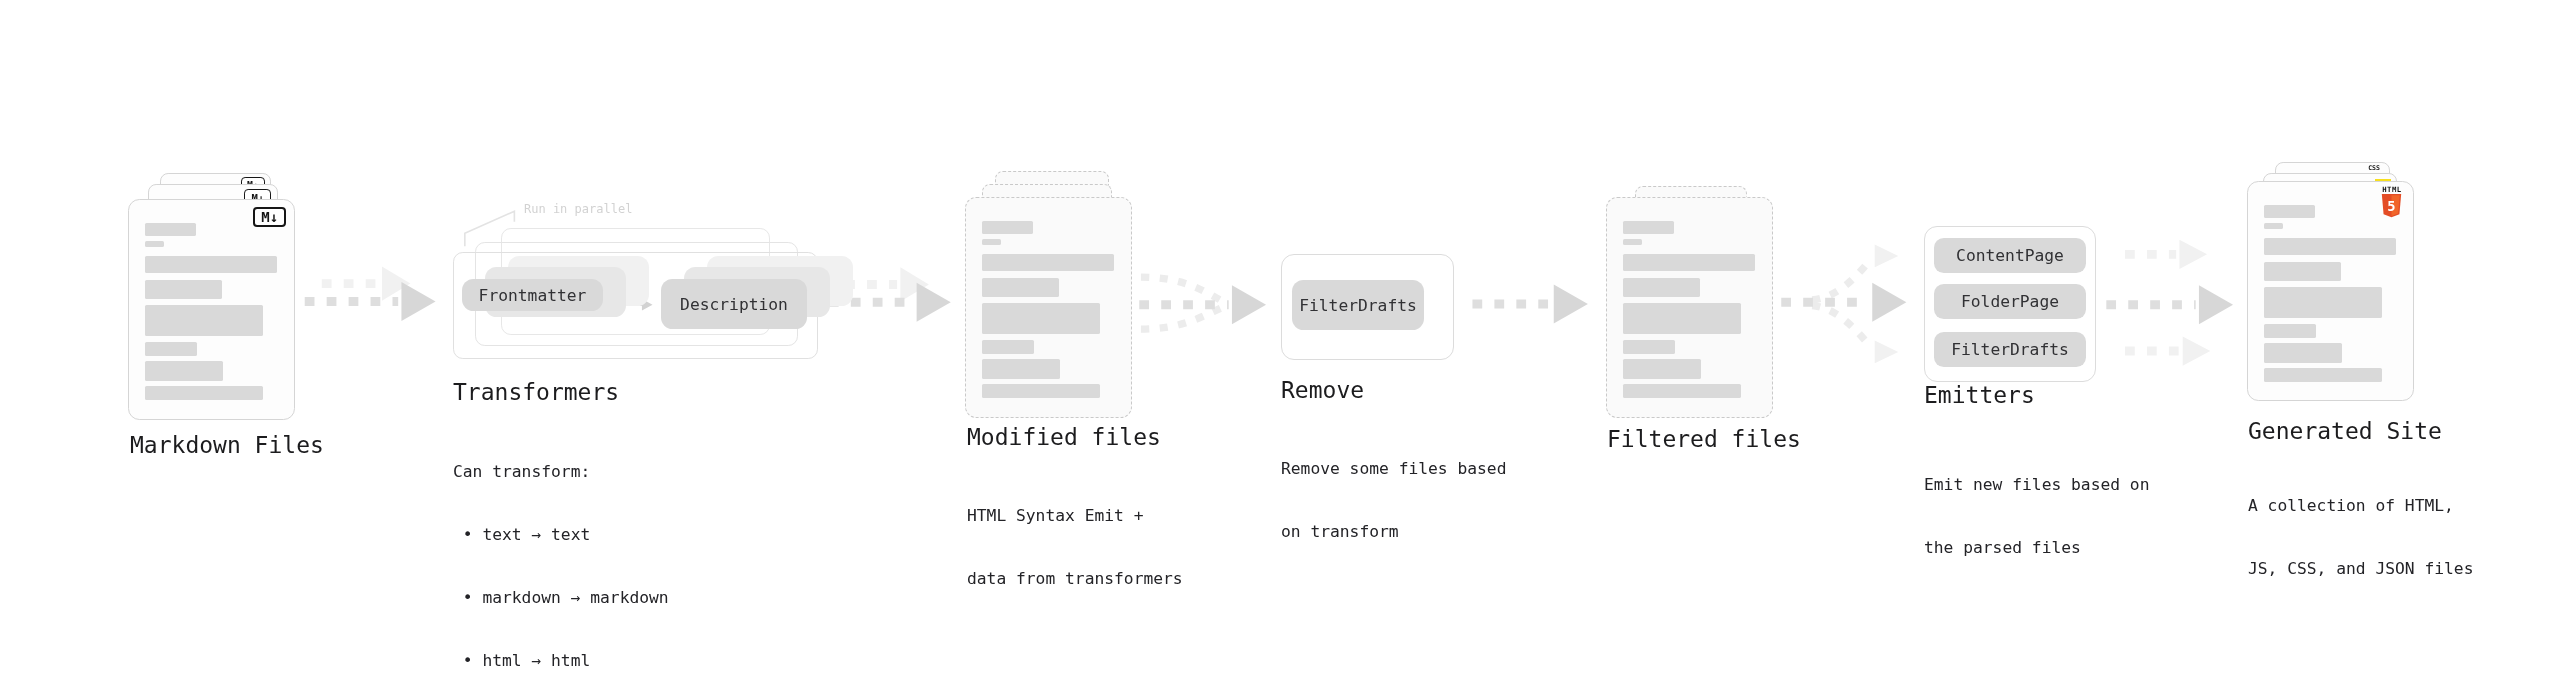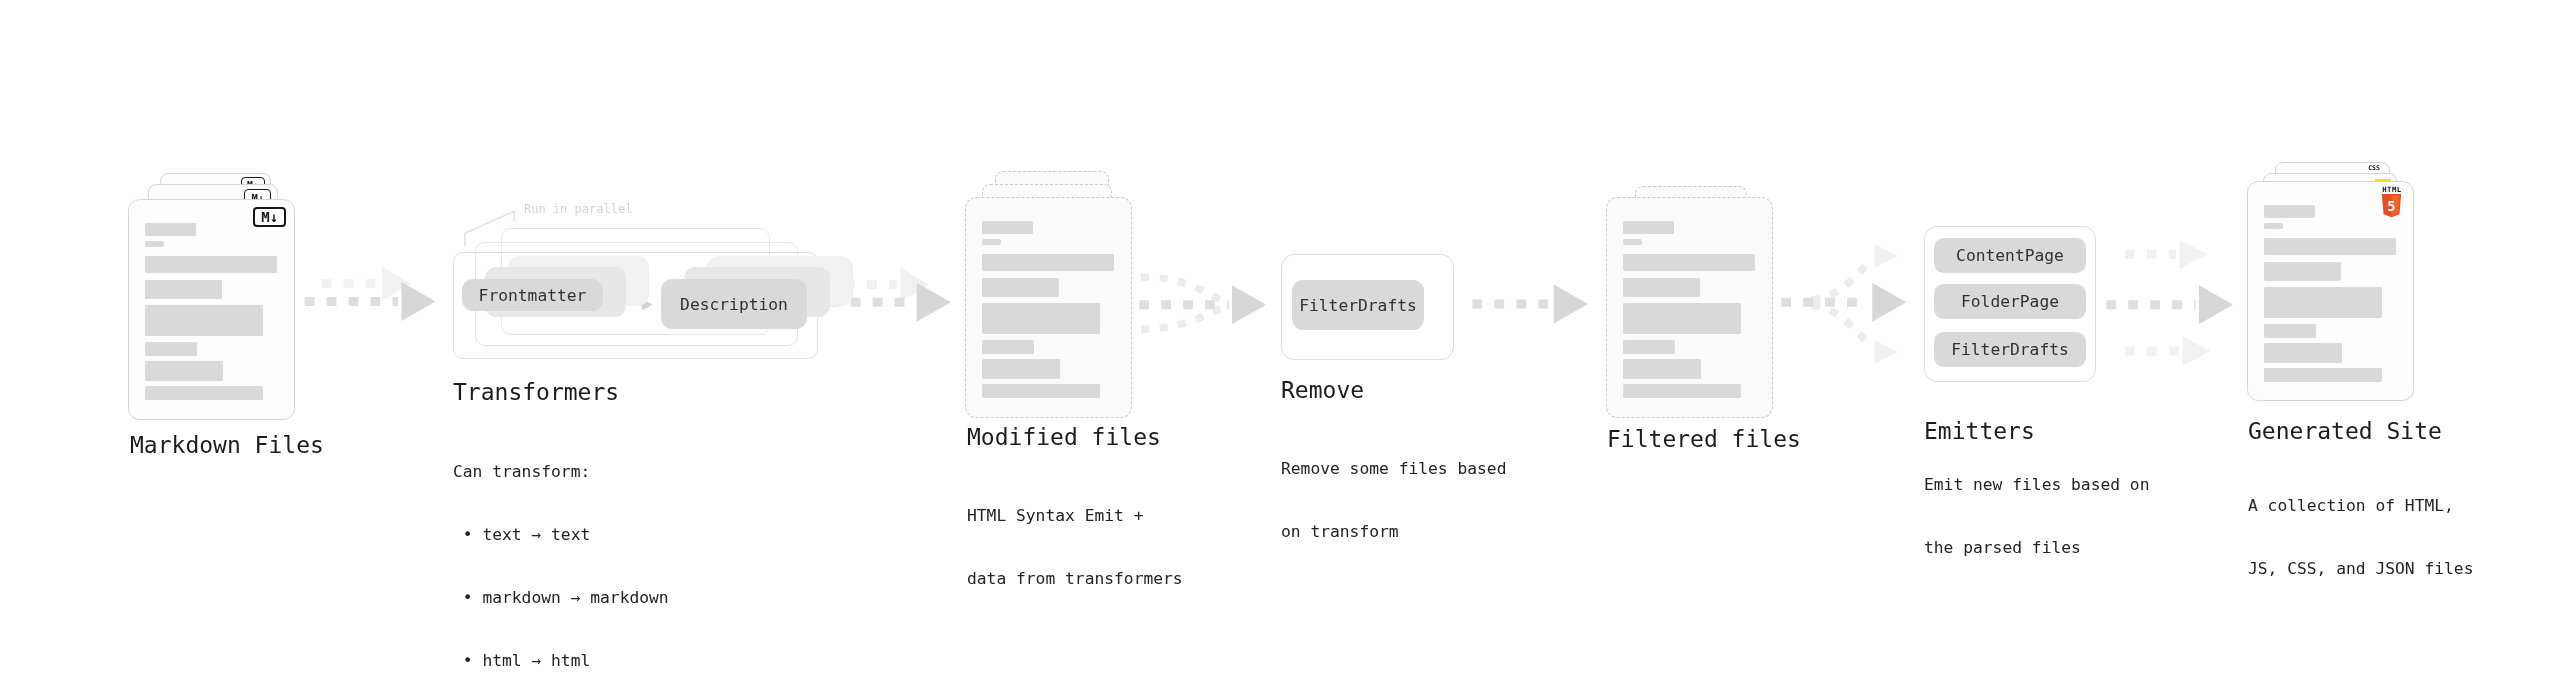--- a/index.html
+++ b/index.html
@@ -198,21 +198,21 @@
         </div>
     </div>
     <div class="title" style="left:1607px;top:426px;">Filtered files</div>
   </div>
 
   <div>
     <div class="panel" style="left:1924px;top:226px;width:172px;height:156px;"></div>
     <div class="pill" style="left:1934px;top:238px;width:152px;height:35px;border-radius:9.8px;">ContentPage</div>
     <div class="pill" style="left:1934px;top:284px;width:152px;height:35px;border-radius:9.8px;">FolderPage</div>
     <div class="pill" style="left:1934px;top:332px;width:152px;height:35px;border-radius:9.8px;">FilterDrafts</div>
-    <div class="title" style="left:1924px;top:418px;">Emitters</div>
+    <div class="title" style="left:1924px;top:382px;">Emitters</div>
     <div class="desc" style="left:1924px;top:432px;">
       <div>Emit new files based on</div>
       <div>the parsed files</div>
     </div>
   </div>
 
   <div>
     <div class="card" style="left:2275px;top:162px;width:115px;height:49px;border-radius:8.1px;">
       <div class="css-badge" style="left:91px;top:2.4px;">
         <span class="css-txt">CSS</span>

